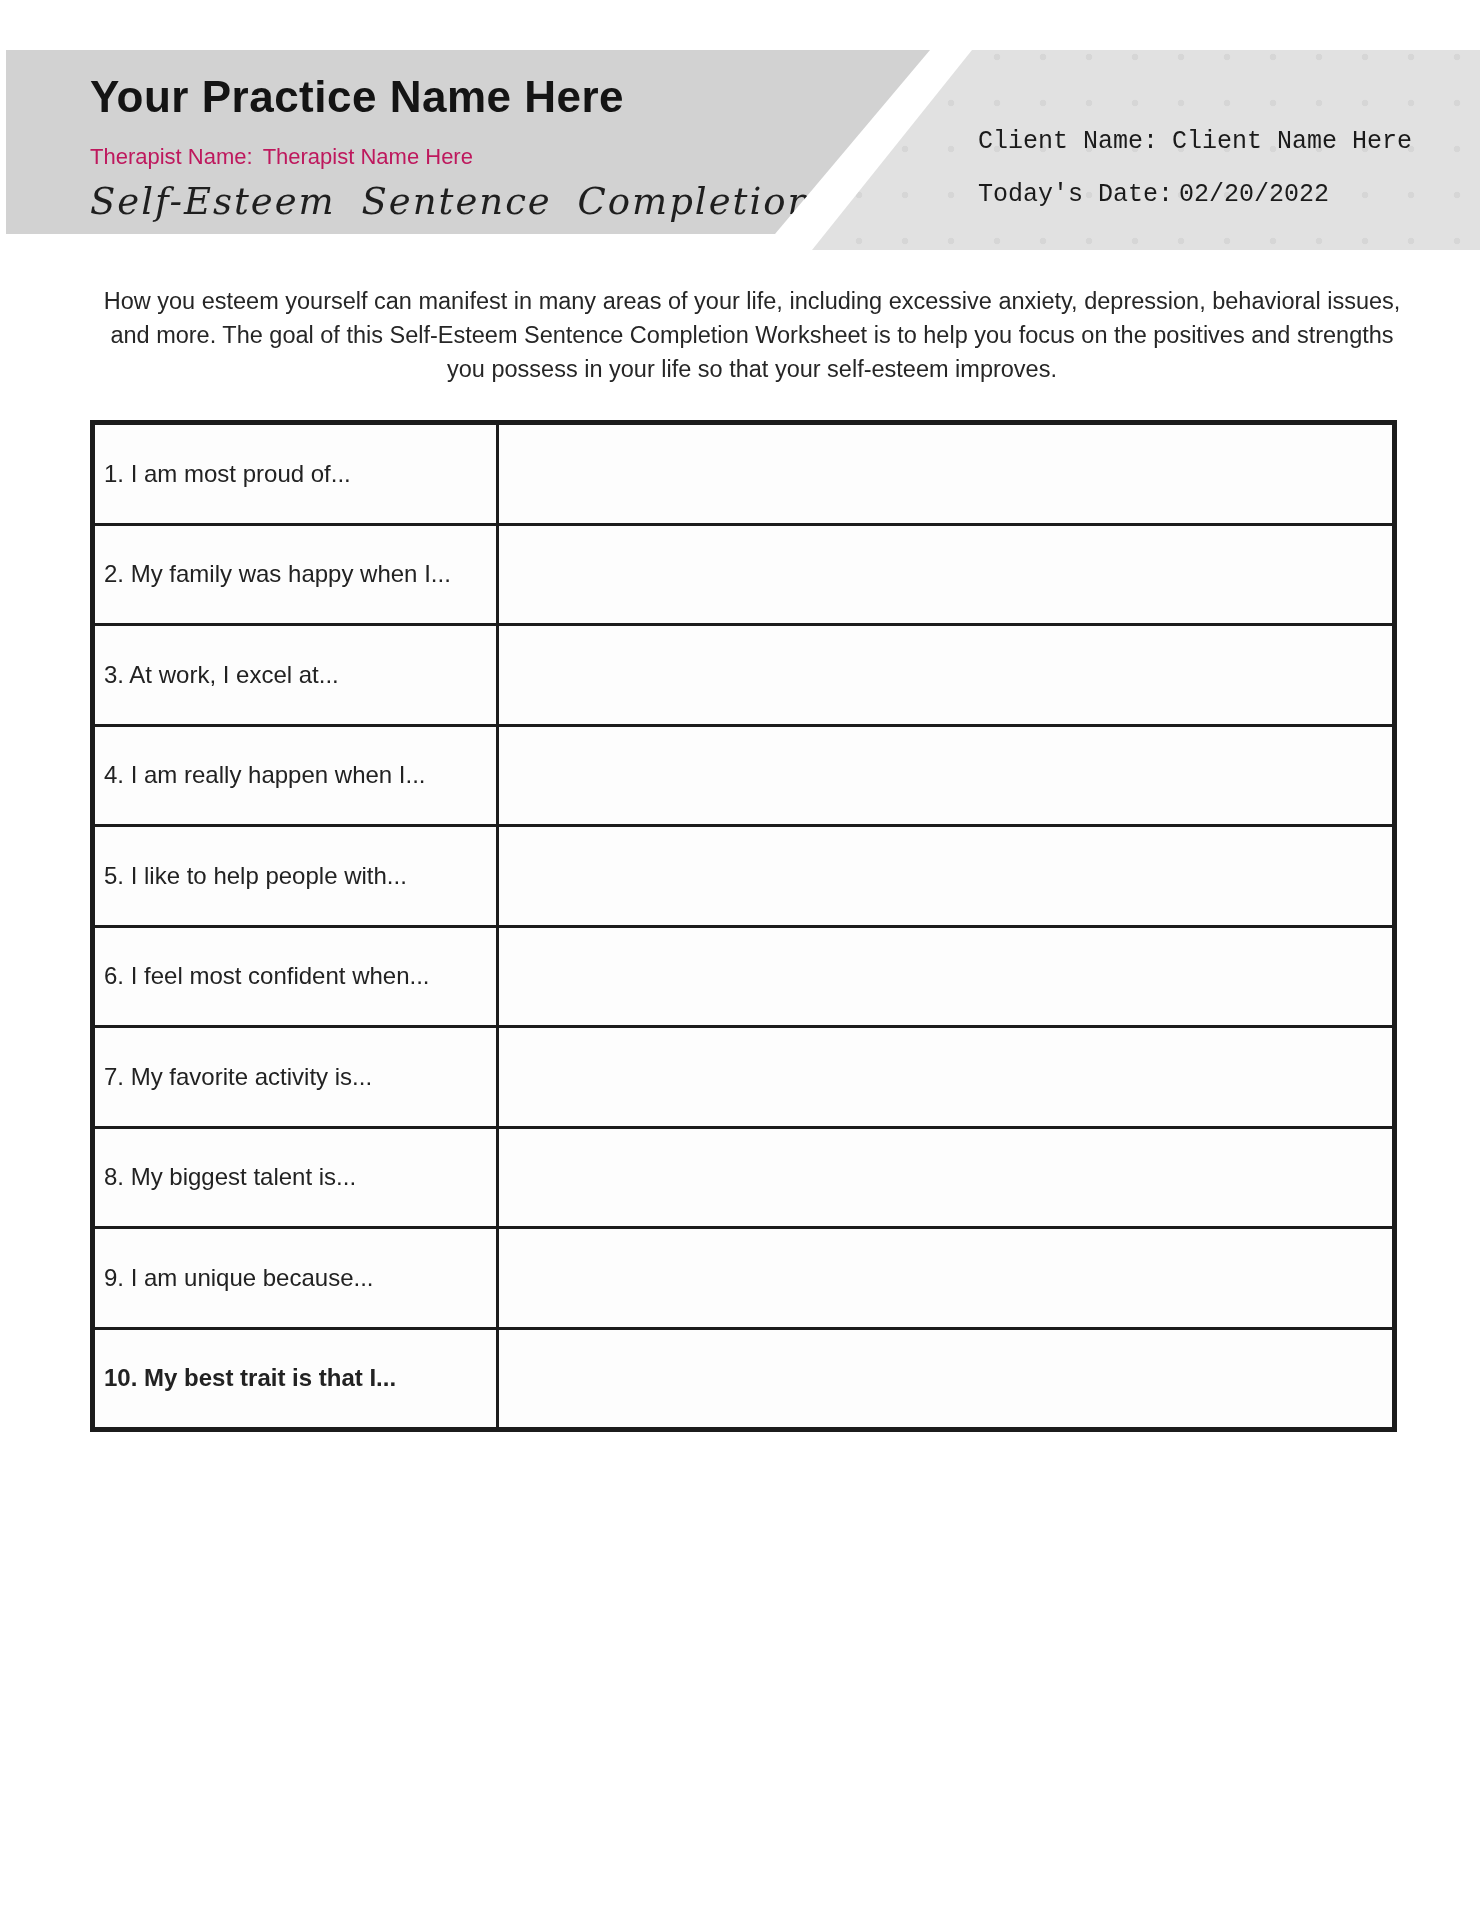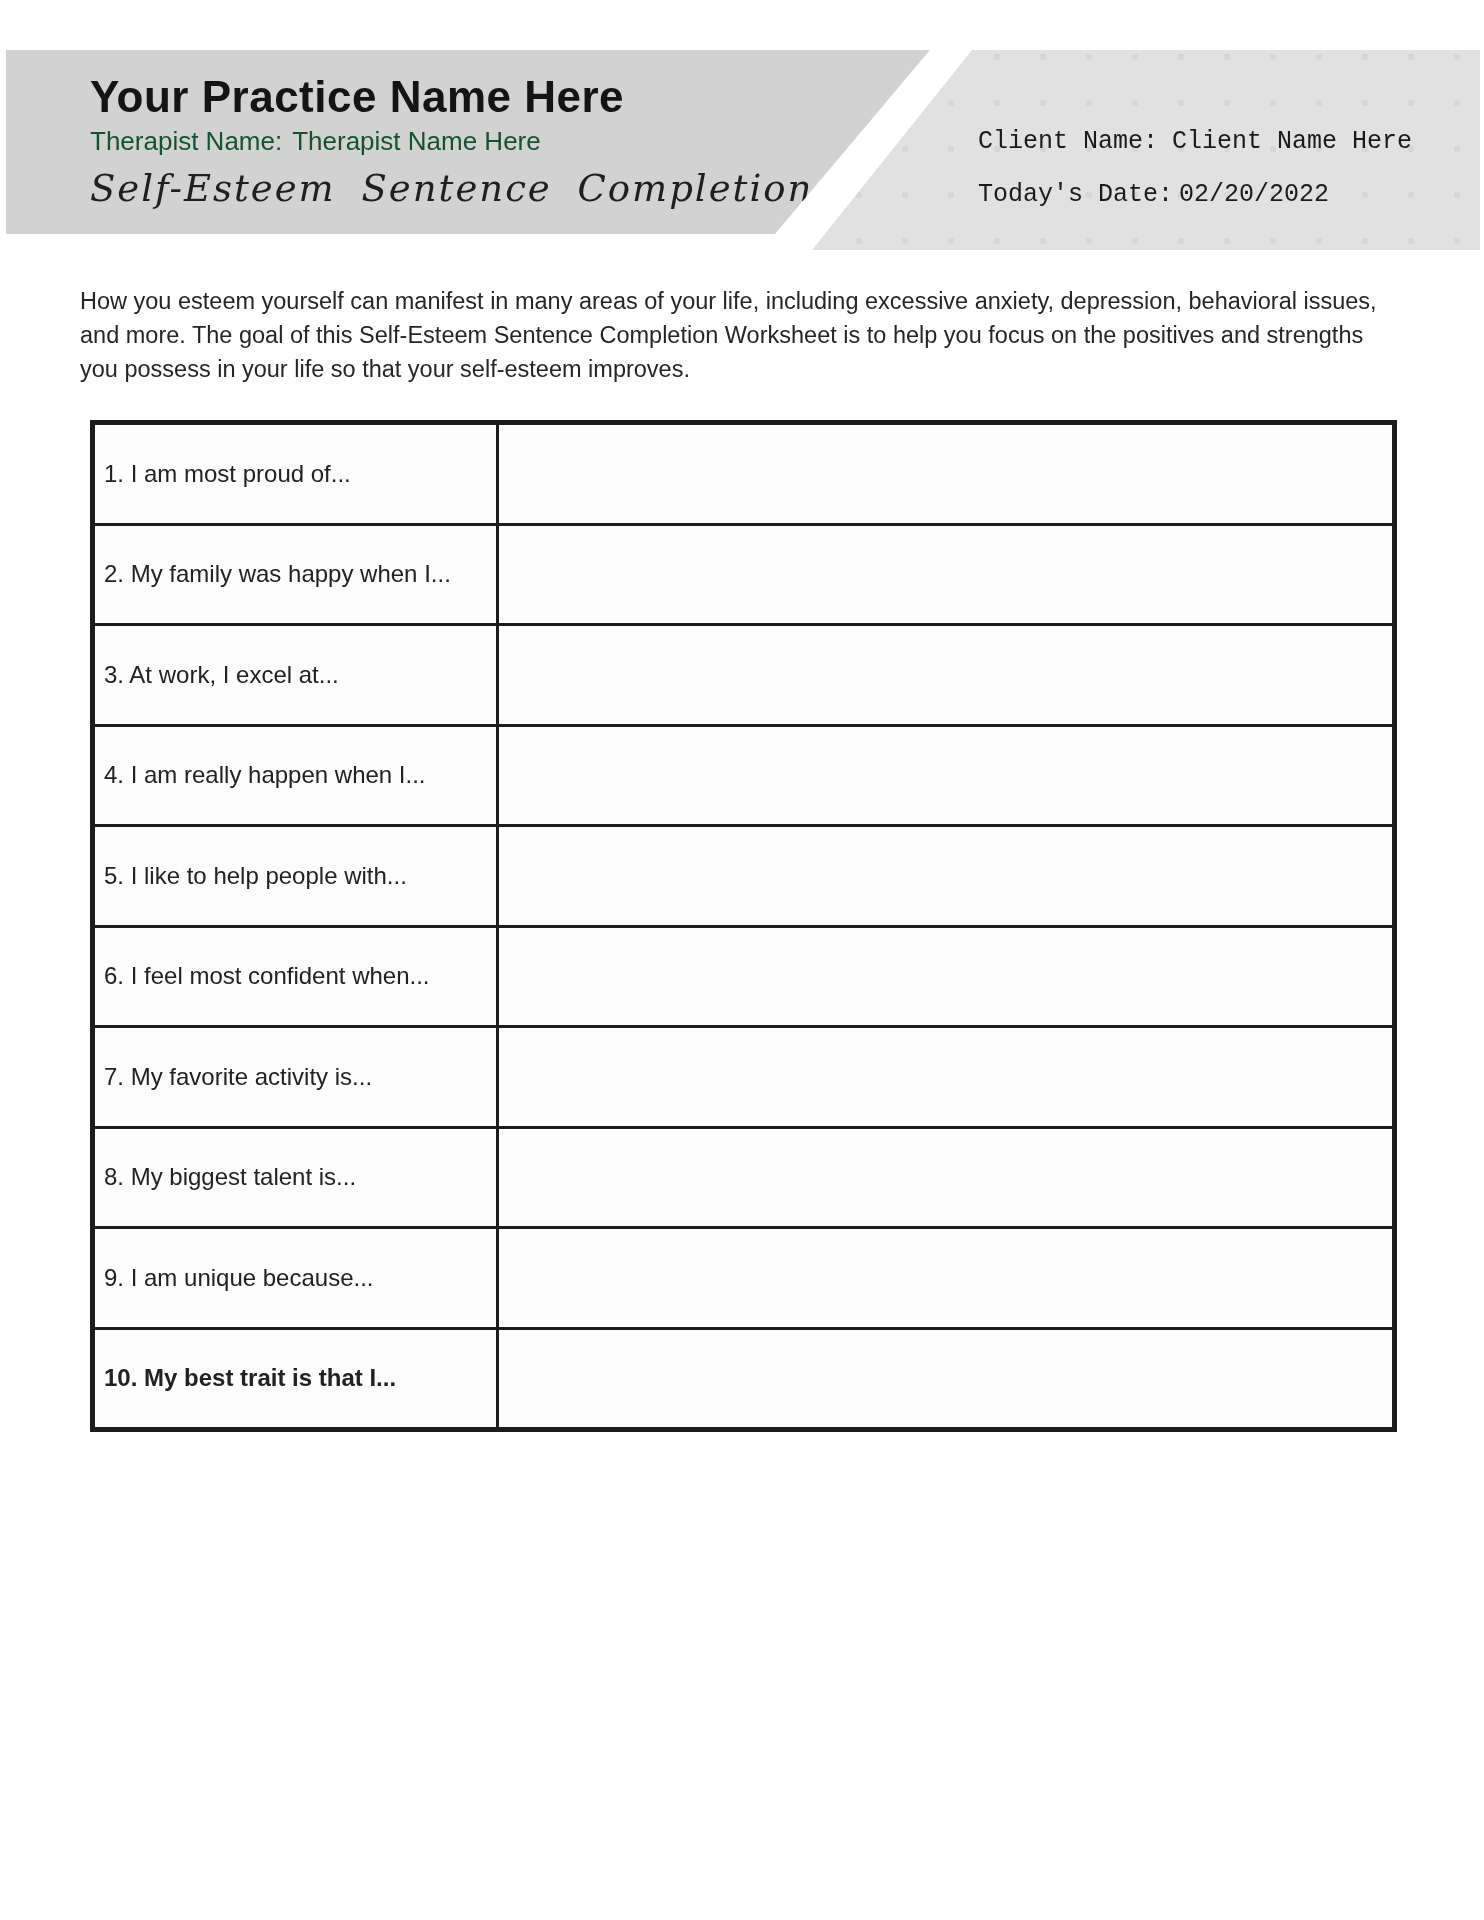--- a/index.html
+++ b/index.html
@@ -29,45 +29,45 @@
     clip-path:polygon(160px 0,100% 0,100% 100%,0 100%);
     box-sizing:border-box;
     padding:76px 0 0 166px;
   }
   .practice-name{
     margin:0;
     font-size:44px;font-weight:bold;letter-spacing:0.5px;
     color:#141414;line-height:1.05;
   }
   .therapist-line{
-    margin-top:6px;
-    font-size:26px;color:#14532d;
+    margin-top:24px;
+    font-size:22px;color:#be185d;
   }
   .therapist-line .value{margin-left:10px;}
   .script-title{
     margin-top:10px;
     font-family:"DejaVu Serif", serif;
     font-style:italic;
     font-size:37px;
     letter-spacing:2px;
     word-spacing:12px;
     color:#1f1f1f;
   }
   .client-line,.date-line{
     font-size:25px;color:#1b1b1b;line-height:1.3;font-family:Liberation Mono, monospace;
   }
   .client-line .value{margin-left:14px;}
   .date-line{margin-top:20px;}
   .date-line .value{margin-left:6px;}
 
   
   .intro{
-    position:absolute;left:80px;top:284px;width:1312px;
+    position:absolute;left:96px;top:284px;width:1312px;
     margin:0;
-    font-size:23.5px;line-height:34px;color:#262626;
+    font-size:23.5px;line-height:34px;color:#262626;text-align:center;
   }
 
   
   .worksheet-table{
     position:absolute;left:90px;top:420px;
     width:1307px;height:1012px;
     box-sizing:border-box;
     border:5px solid #1c1c1c;
     display:flex;flex-direction:column;
     background:#fdfdfd;

